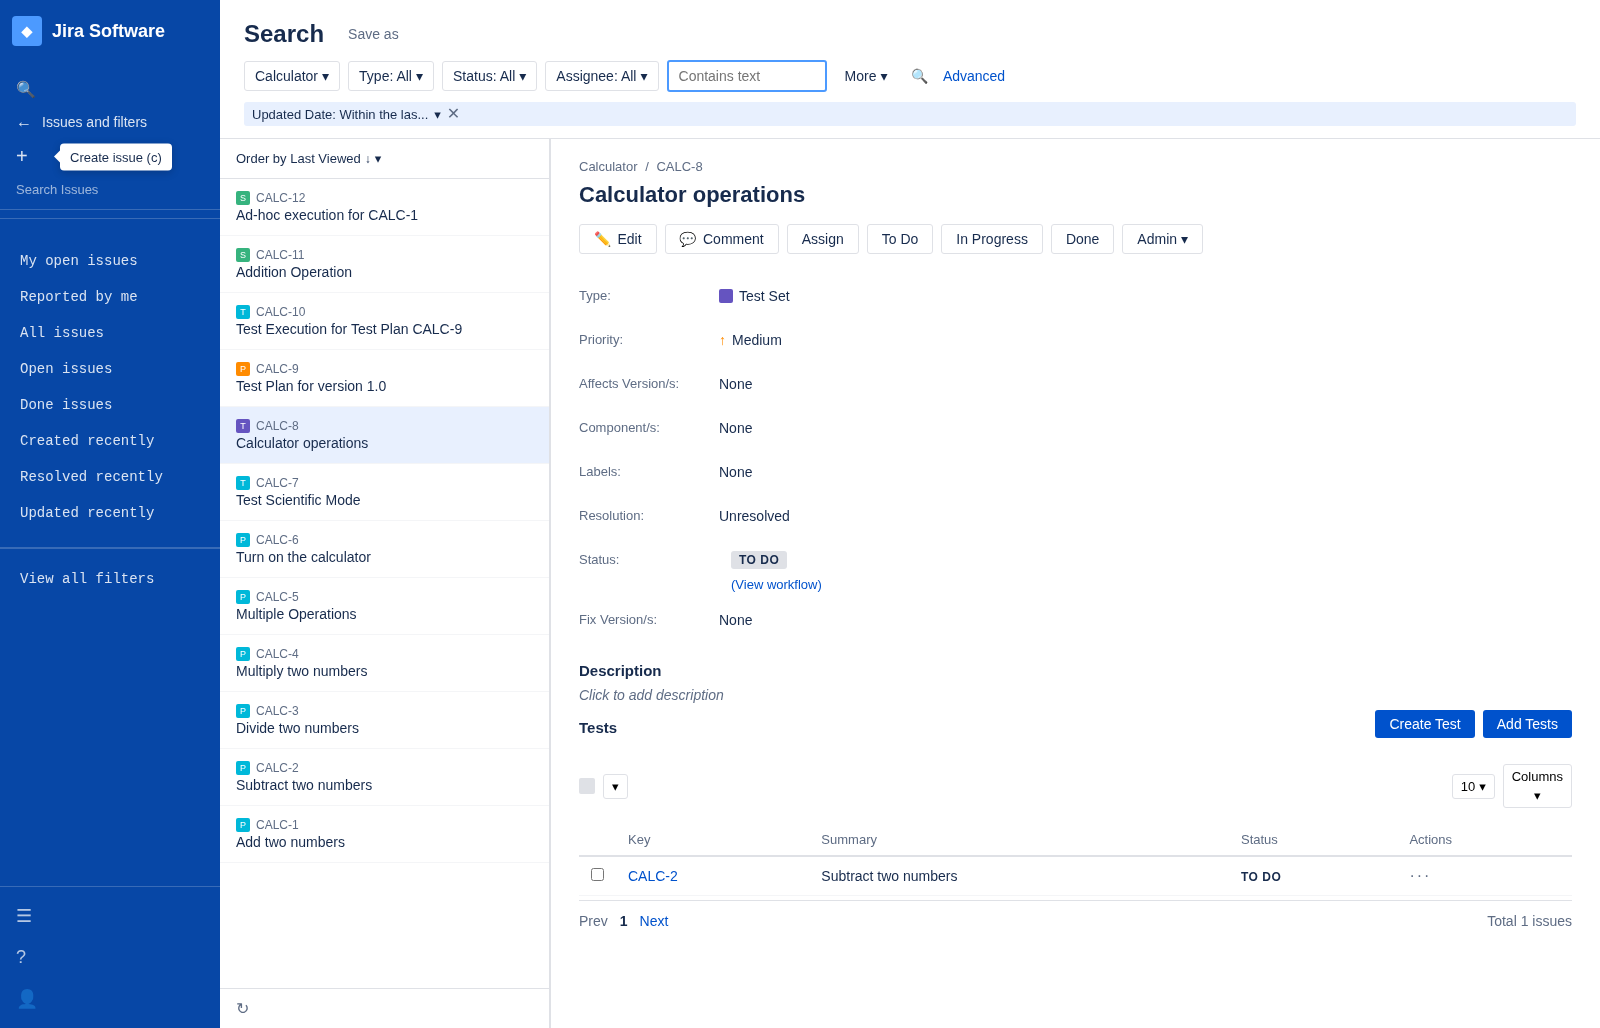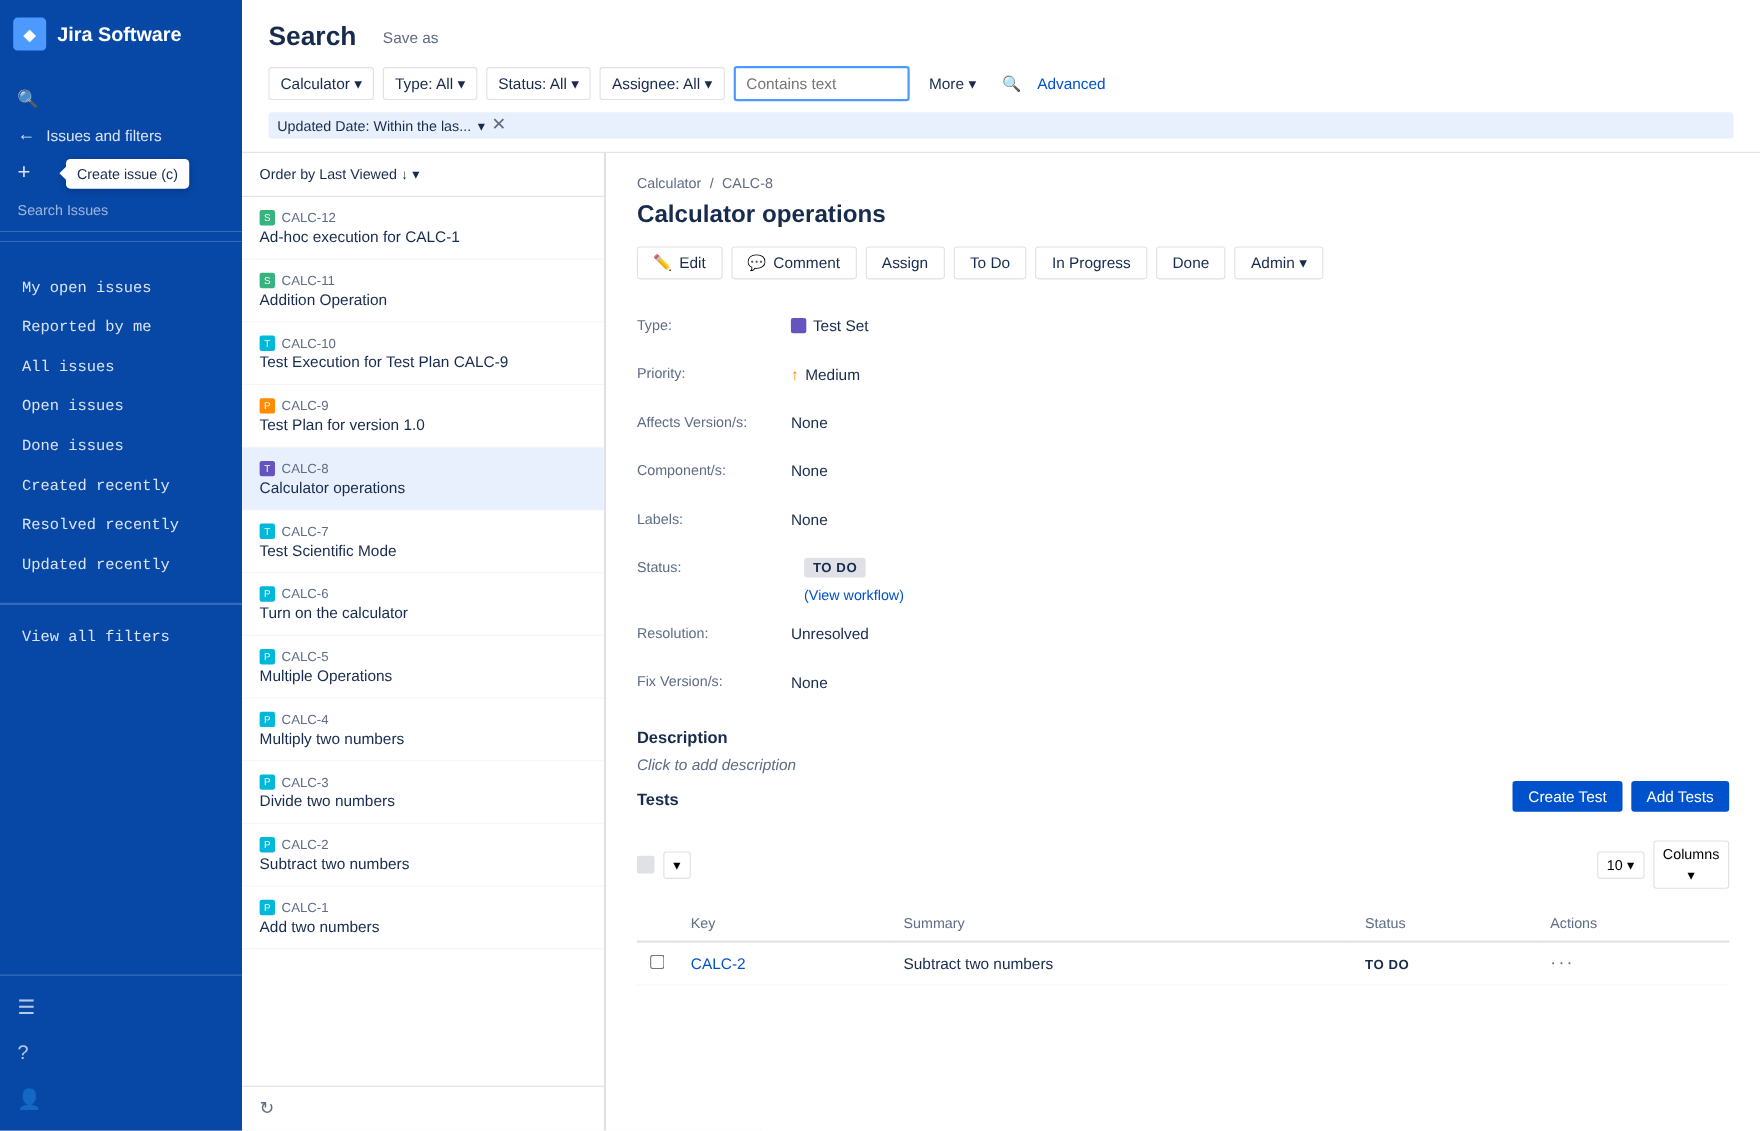--- a/index.html
+++ b/index.html
@@ -394,32 +394,32 @@
             <span class="field-label" style="width:140px;font-size:13px;color:#5e6c84;">Component/s:</span>
             <span class="field-value">None</span>
           </div>
           <div style="display:flex;gap:0;padding:6px 0;">
             <span class="field-label" style="width:140px;font-size:13px;color:#5e6c84;">Labels:</span>
             <span class="field-value">None</span>
           </div>
         </div>
 
         <div>
+          <div style="display:flex;gap:0;padding:6px 0;">
+            <span class="field-label" style="width:140px;font-size:13px;color:#5e6c84;">Resolution:</span>
+            <span class="field-value">Unresolved</span>
+          </div>
           <div style="display:flex;gap:0;padding:6px 0;flex-direction:column;">
             <div style="display:flex;gap:12px;align-items:center;">
               <span class="field-label" style="width:140px;font-size:13px;color:#5e6c84;">Status:</span>
               <span class="status-badge">TO DO</span>
             </div>
             <div style="padding-left:152px;">
               <span class="view-workflow" style="color:#0052cc;font-size:13px;cursor:pointer;">(View workflow)</span>
             </div>
-          </div>
-          <div style="display:flex;gap:0;padding:6px 0;">
-            <span class="field-label" style="width:140px;font-size:13px;color:#5e6c84;">Resolution:</span>
-            <span class="field-value">Unresolved</span>
           </div>
           <div style="display:flex;gap:0;padding:6px 0;">
             <span class="field-label" style="width:140px;font-size:13px;color:#5e6c84;">Fix Version/s:</span>
             <span class="field-value">None</span>
           </div>
         </div>
       </div>
 
       <div>
         <div class="section-title">Description</div>
@@ -484,16 +484,24 @@
               <td>
                 <span class="status-todo">TO DO</span>
               </td>
               <td>
                 <span class="actions-dots">···</span>
               </td>
             </tr>
           </tbody>
         </table>
 
+        <div class="table-footer">
+          <div class="pagination">
+            <button class="pagination-btn">Prev</button>
+            <span class="page-num">1</span>
+            <button class="pagination-btn active">Next</button>
+          </div>
+          <div class="total-issues">Total 1 issues</div>
+        </div>
       </div>
     </div>
   </div>
 </div>
 
 </body></html>

